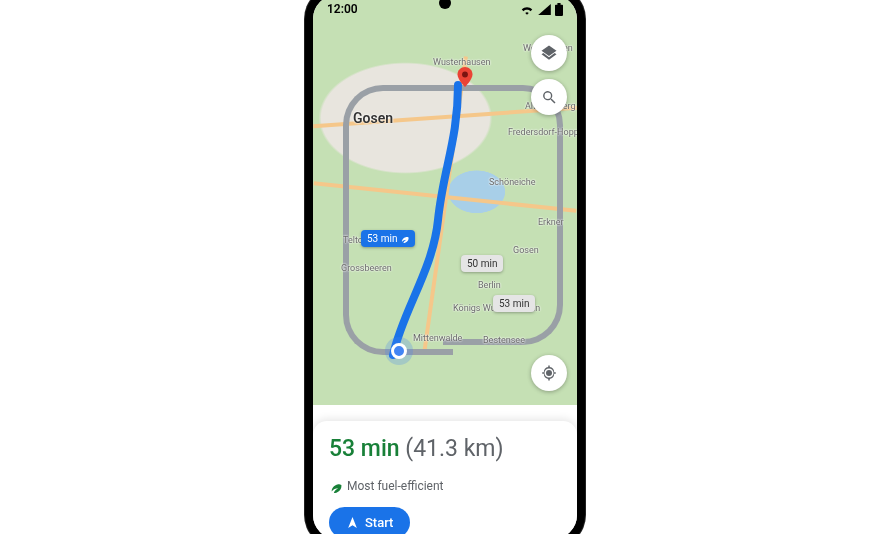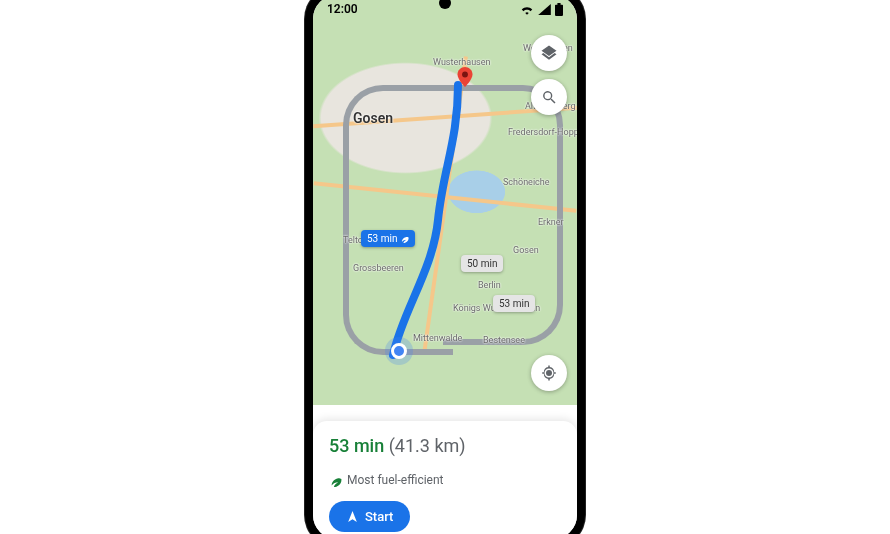--- a/index.html
+++ b/index.html
@@ -147,21 +147,21 @@
   .sheet {
     position:absolute;
     bottom:0; left:0; right:0;
     height:118px;
     background:#fff;
     border-top-left-radius:14px;
     border-top-right-radius:14px;
     box-shadow:0 -2px 8px rgba(0,0,0,0.1);
     padding:14px 16px 10px;
   }
-  .sheet-title { font-size:18px; }
+  .sheet-title { font-size:23px; }
   .duration { color:#188038; font-weight:500; }
   .distance { color:#5f6368; }
   .eco-row { display:flex; gap:5px; align-items:center; margin-top:17px; font-size:12px; color:#5f6368;}
   .eco-icon { color:#188038; }
   .sheet-actions { display:flex; gap:10px; margin-top:14px;text-align:right; }
   .btn {
     display:flex; align-items:center; gap:6px;
     border-radius:20px;
     padding:7px 16px;
     font-size:13px;
@@ -214,28 +214,28 @@
             <circle cx="12" cy="9" r="3.5" fill="#7a1410"></circle>
           </svg>
       </div>
       <div class="origin-dot"></div>
 
       <div class="map-label city-label" style="top:115px;left:40px">Gosen</div>
       <div class="map-label" style="top:62px;left:120px">Wusterhausen</div>
       <div class="map-label" style="top:48px;left:210px">Werneuchen</div>
       <div class="map-label" style="top:106px;left:212px">Altlandsberg</div>
       <div class="map-label" style="top:132px;left:195px">Fredersdorf-Hoppegarten</div>
-      <div class="map-label" style="top:182px;left:190px">Schöneiche</div>
+      <div class="map-label" style="top:182px;left:176px">Schöneiche</div>
       <div class="map-label" style="top:222px;left:225px">Erkner</div>
       <div class="map-label" style="top:250px;left:200px">Gosen</div>
       <div class="map-label" style="top:308px;left:140px">Königs Wusterhausen</div>
       <div class="map-label" style="top:285px;left:165px">Berlin</div>
       <div class="map-label" style="top:340px;left:170px">Bestensee</div>
       <div class="map-label" style="top:338px;left:100px">Mittenwalde</div>
-      <div class="map-label" style="top:268px;left:40px">Grossbeeren</div>
+      <div class="map-label" style="top:268px;left:28px">Grossbeeren</div>
       <div class="map-label" style="top:240px;left:30px">Teltow</div>
 
       <div class="route-badge primary" style="top:235px;left:48px">
         <span>53 min</span>
         <svg width="9" height="9" viewBox="0 0 24 24">
             <path fill="#fff" d="M17 8C8 10 5 16 5 21c3-4 7-6 12-6-4 2-7 5-8 9 6 0 14-4 14-14 0-1-3-3-6-2z"></path>
           </svg>
       </div>
       <div class="route-badge" style="top:260px;left:148px"><span>50 min</span></div>
       <div class="route-badge" style="top:300px;left:180px"><span>53 min</span></div>

